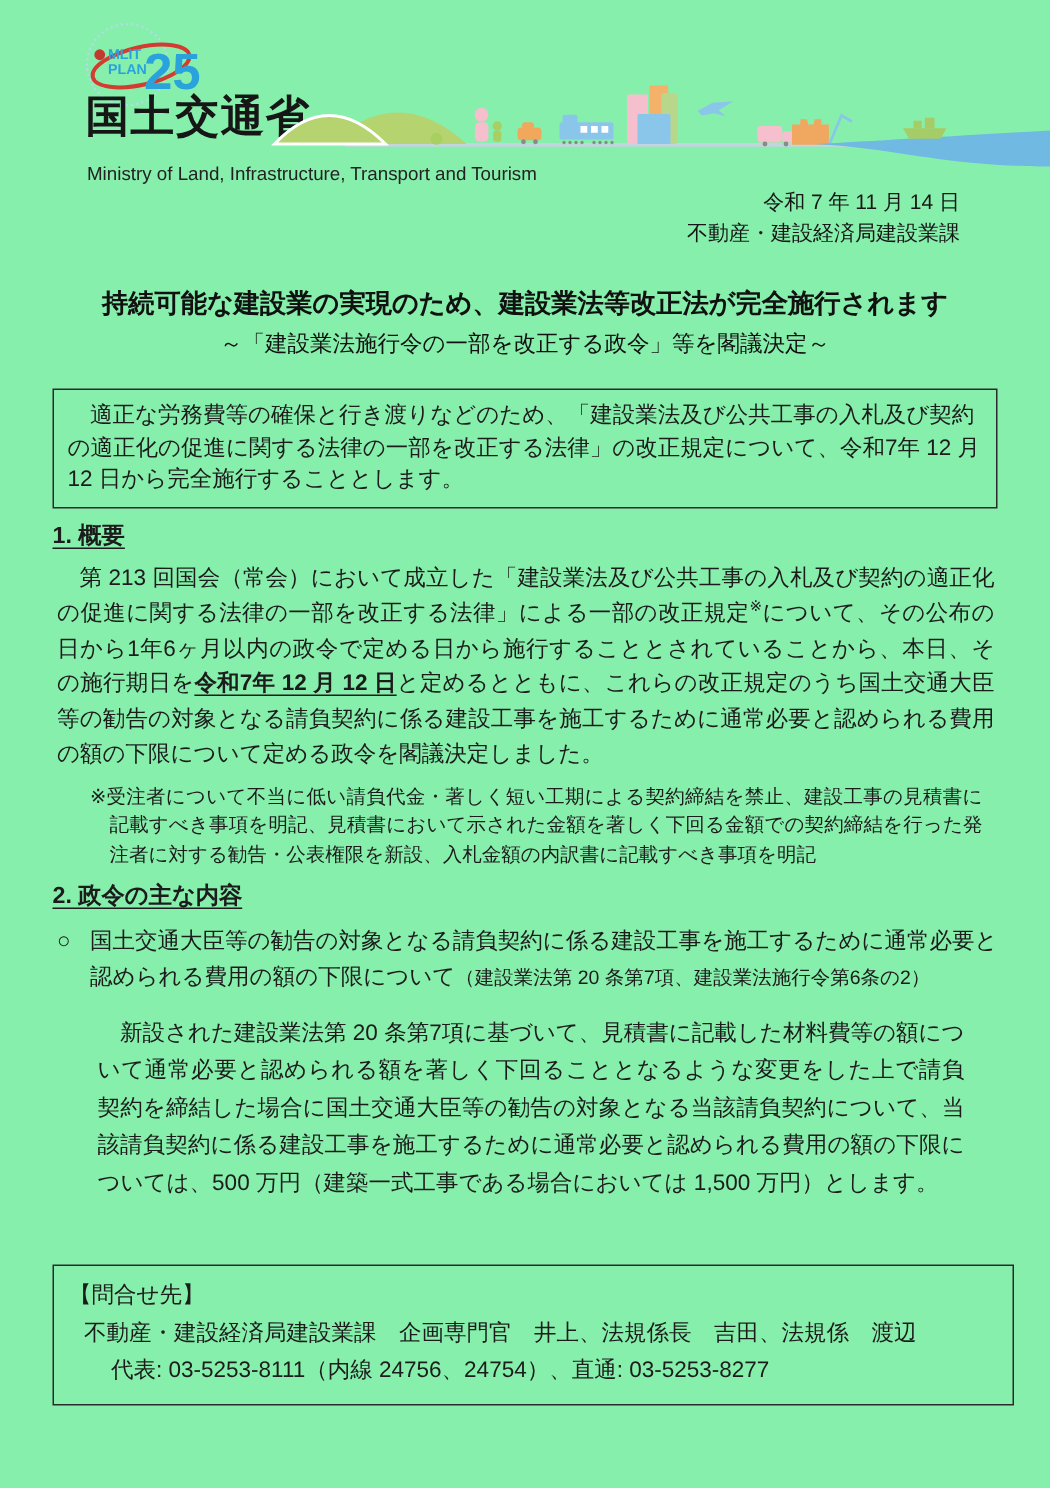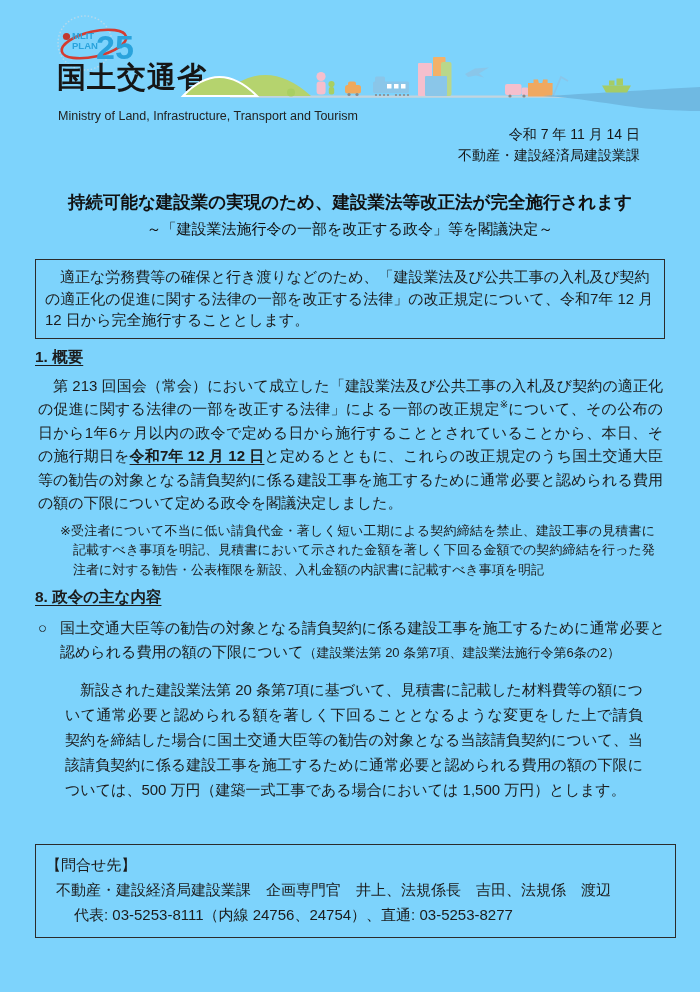--- a/index.html
+++ b/index.html
@@ -1,17 +1,17 @@
 <!DOCTYPE html>
 <html lang="ja"><head>
 <meta charset="utf-8">
 <style>
   html,body{margin:0;padding:0;background:#e9e9e9;}
   .page{
-    position:relative;width:700px;height:992px;margin:0 auto;background:#7dd3fc;
+    position:relative;width:700px;height:992px;margin:0 auto;background:#86efac;
     font-family:"Liberation Sans","DejaVu Sans",sans-serif;color:#1c1c1c;overflow:hidden;
   }
   
   .header{position:relative;height:112px;}
   .logo{position:absolute;left:52px;top:10px;width:88px;height:68px;}
   .ministry-ja{position:absolute;left:57px;top:58px;font-size:29px;font-weight:600;letter-spacing:1px;color:#161616;}
   .ministry-en{position:absolute;left:58px;top:109px;font-size:12.5px;color:#222;}
   .press-release{position:absolute;right:62px;top:49px;font-size:20px;color:#3f3f3f;letter-spacing:0.5px;}
   .skyline{position:absolute;left:175px;top:54px;width:525px;height:58px;}
   
@@ -153,21 +153,21 @@
     <p>適正な労務費等の確保と行き渡りなどのため、「建設業法及び公共工事の入札及び契約の適正化の促進に関する法律の一部を改正する法律」の改正規定について、令和7年 12 月 12 日から完全施行することとします。</p>
   </div>
 
   <div class="section">
     <div class="sec-heading">1. 概要</div>
     <p class="body-para"><span>第 213 回国会（常会）において成立した「建設業法及び公共工事の入札及び契約の適正化の促進に関する法律の一部を改正する法律」による一部の改正規定</span><sup class="fnmark">※</sup><span>について、その公布の日から1年6ヶ月以内の政令で定める日から施行することとされていることから、本日、その施行期日を</span><span class="em-date">令和7年 12 月 12 日</span><span>と定めるとともに、これらの改正規定のうち国土交通大臣等の勧告の対象となる請負契約に係る建設工事を施工するために通常必要と認められる費用の額の下限について定める政令を閣議決定しました。</span></p>
     <p class="note">※受注者について不当に低い請負代金・著しく短い工期による契約締結を禁止、建設工事の見積書に記載すべき事項を明記、見積書において示された金額を著しく下回る金額での契約締結を行った発注者に対する勧告・公表権限を新設、入札金額の内訳書に記載すべき事項を明記</p>
   </div>
 
   <div class="section">
-    <div class="sec-heading">8. 政令の主な内容</div>
+    <div class="sec-heading">2. 政令の主な内容</div>
     <div class="bullet">
       <span class="marker">○</span>
       <div class="bullet-text"><span>国土交通大臣等の勧告の対象となる請負契約に係る建設工事を施工するために通常必要と認められる費用の額の下限について</span><span class="small-ref">（建設業法第 20 条第7項、建設業法施行令第6条の2）</span></div>
     </div>
     <p class="inner-para">新設された建設業法第 20 条第7項に基づいて、見積書に記載した材料費等の額について通常必要と認められる額を著しく下回ることとなるような変更をした上で請負契約を締結した場合に国土交通大臣等の勧告の対象となる当該請負契約について、当該請負契約に係る建設工事を施工するために通常必要と認められる費用の額の下限については、500 万円（建築一式工事である場合においては 1,500 万円）とします。</p>
   </div>
 
   <div class="contact-box">
     <div>【問合せ先】</div>
     <div class="c-line1">不動産・建設経済局建設業課　企画専門官　井上、法規係長　吉田、法規係　渡辺</div>

